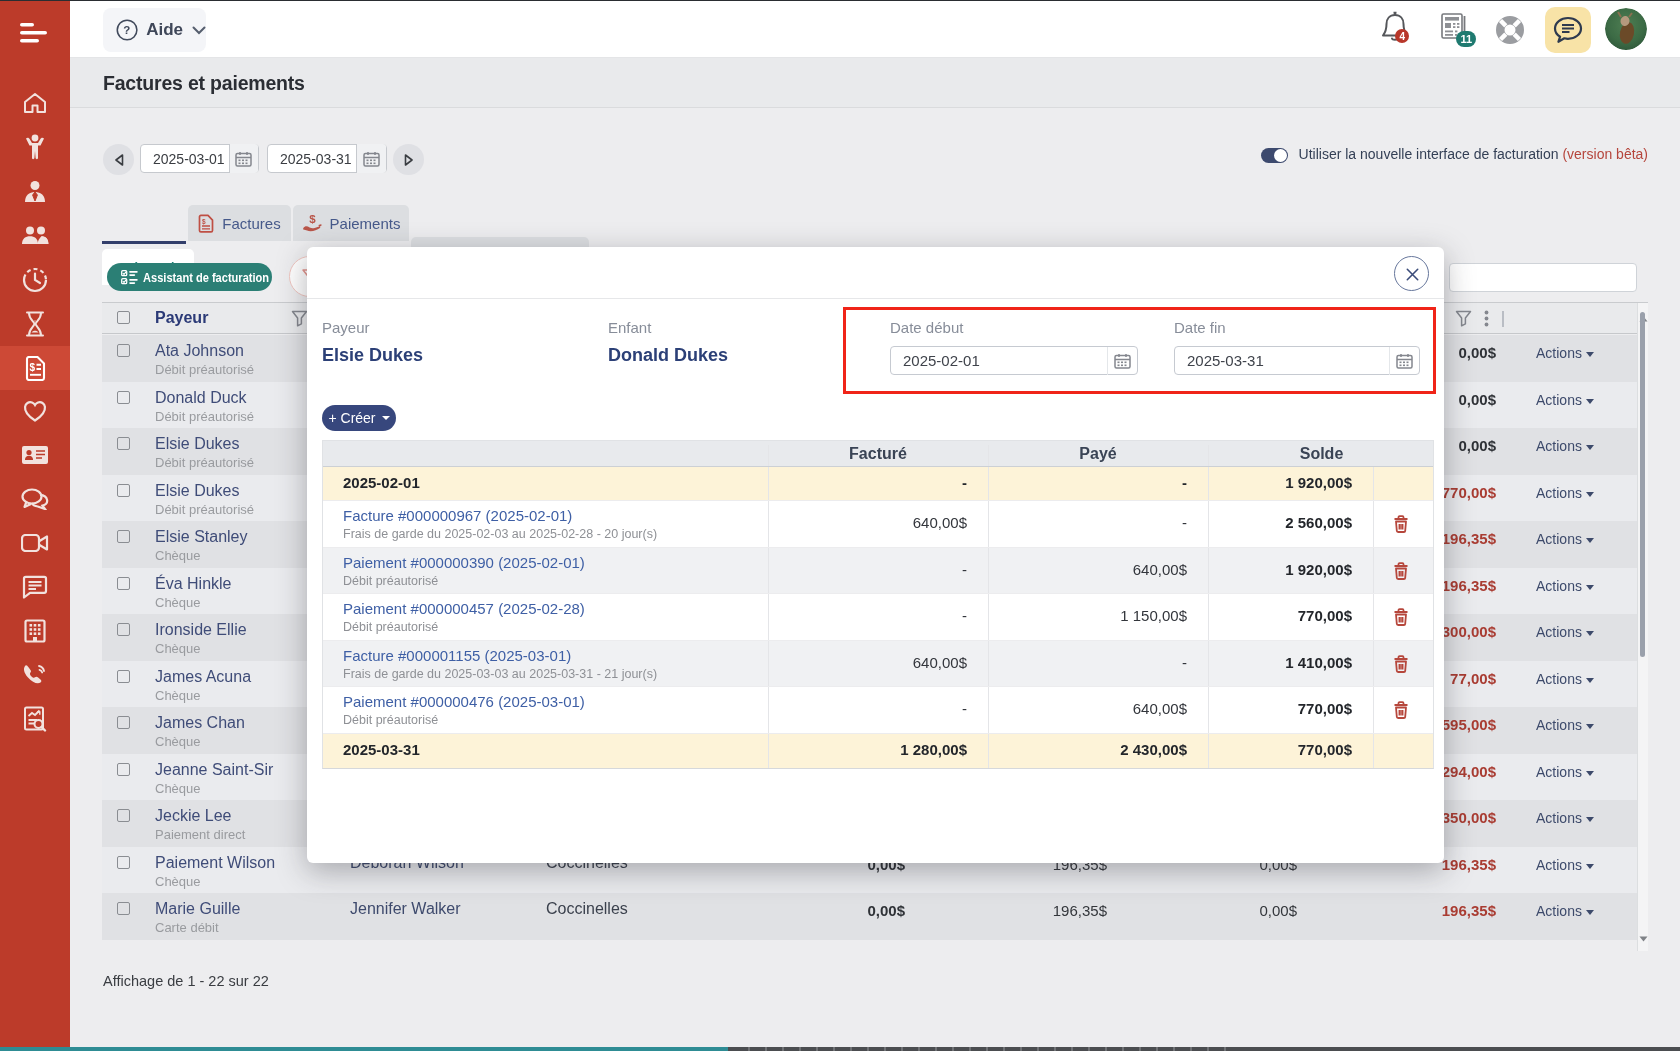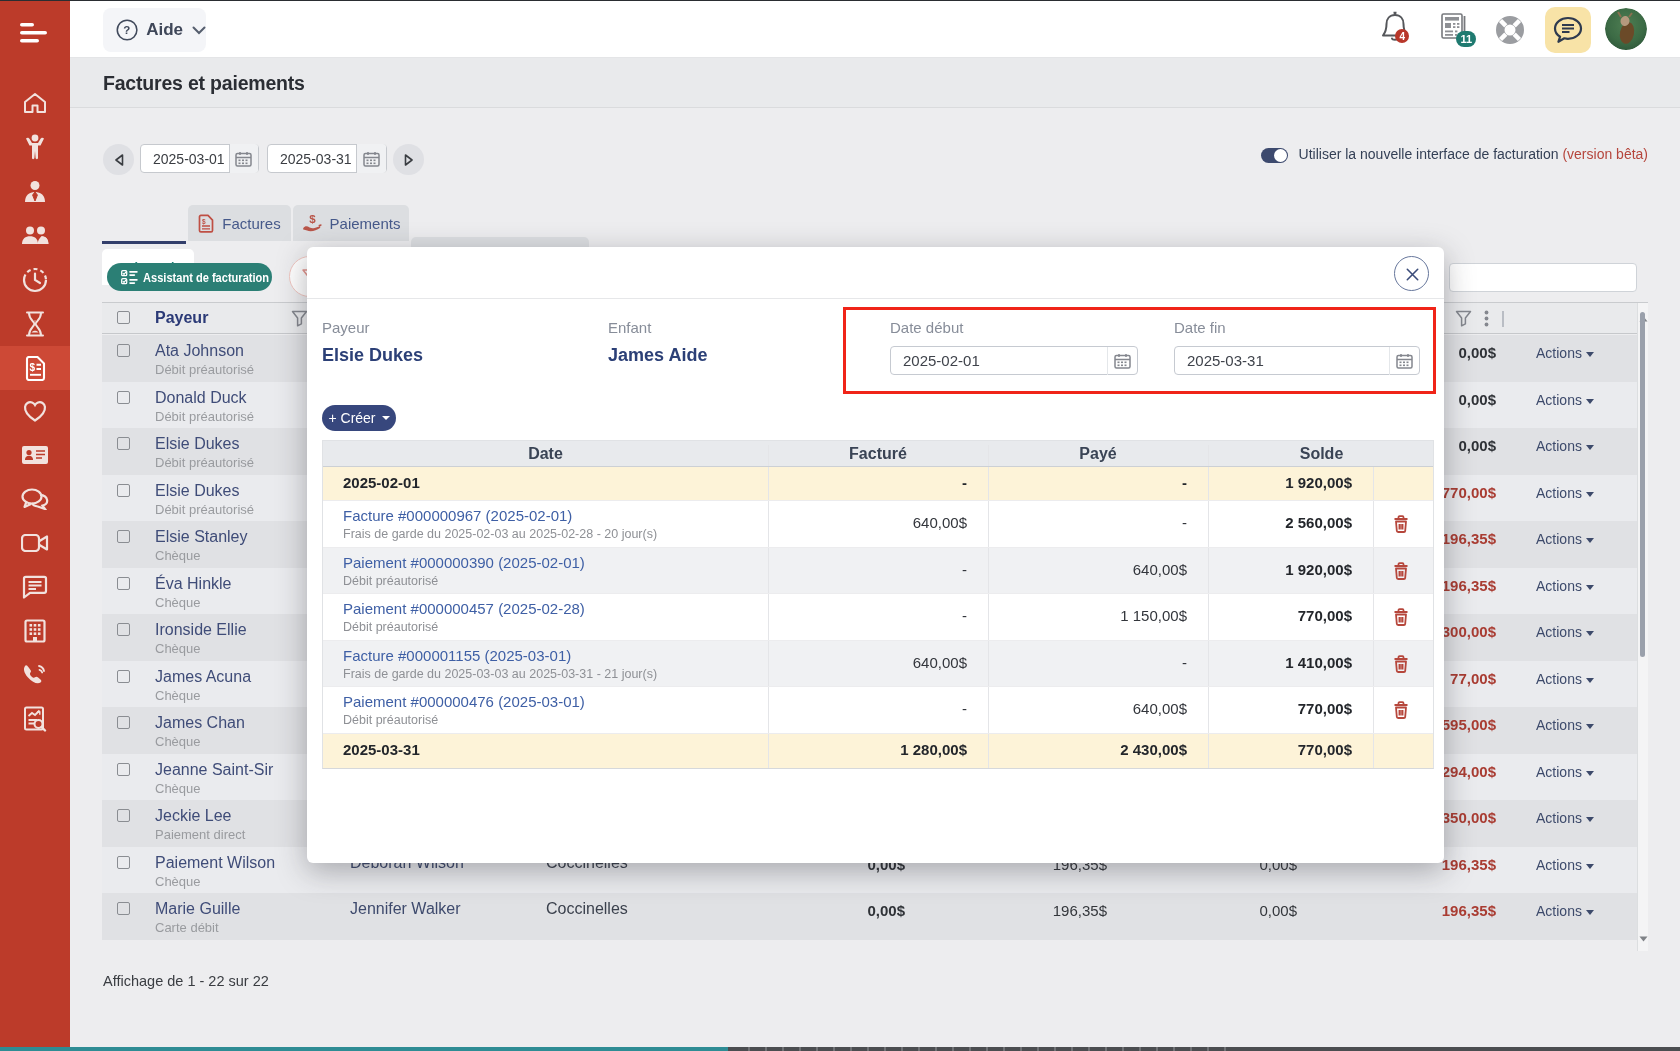--- a/index.html
+++ b/index.html
@@ -555,21 +555,21 @@
   </div>
 
 <div class="abs" id="modal">
   <div id="mclose"><svg width="35" height="35" viewBox="0 0 35 35" xmlns="http://www.w3.org/2000/svg">
         <path d="M12.3 12.3 L22.7 22.7 M22.7 12.3 L12.3 22.7" stroke="#3b4c7a" stroke-width="1.6" stroke-linecap="round"></path>
       </svg></div>
   <div id="mdiv"></div>
   <div class="mlbl" style="left:15px;top:72px;">Payeur</div>
   <div class="mbig" style="left:15px;top:98px;">Elsie Dukes</div>
   <div class="mlbl" style="left:301px;top:72px;">Enfant</div>
-  <div class="mbig" style="left:301px;top:98px;">James Aide</div>
+  <div class="mbig" style="left:301px;top:98px;">Donald Dukes</div>
   <div id="redrect"></div>
   <div class="mlbl" style="left:583px;top:72px;">Date début</div>
   <div class="minput" style="left:583px;width:248px;">
       <div class="mtxt">2025-02-01</div>
       <div class="mcal">
         <svg width="17" height="16" viewBox="0 0 17 16" xmlns="http://www.w3.org/2000/svg">
           <rect x="1" y="2.5" width="15" height="12.5" rx="1.5" fill="none" stroke="#84878e" stroke-width="1.5"></rect>
           <path d="M1 6.5 H16" stroke="#84878e" stroke-width="1.5"></path>
           <path d="M5 1 V4 M12 1 V4" stroke="#84878e" stroke-width="1.5"></path>
           <g fill="#84878e">
@@ -598,21 +598,20 @@
             <rect x="3.5" y="11.5" width="2" height="1.6"></rect>
             <rect x="7" y="11.5" width="2" height="1.6"></rect>
             <rect x="10.5" y="11.5" width="2" height="1.6"></rect>
           </g>
         </svg>
       </div>
     </div>
   <div id="creer">+ Créer <span style="display:inline-block;width:0;height:0;border-left:4px solid transparent;border-right:4px solid transparent;border-top:4px solid #fff;margin-left:6px;"></span></div>
   <div id="mtable">
       <div class="mth">
-  <div style="left:0;width:445px;">Date</div>
   <div style="left:445px;width:220px;">Facturé</div>
   <div style="left:665px;width:220px;">Payé</div>
   <div style="left:885px;width:227px;">Solde</div>
   <div class="vb" style="left:445px;"></div>
         <div class="vb" style="left:665px;"></div>
         <div class="vb" style="left:885px;"></div>
 </div>
 <div class="mrow sumrow">
         <div class="mdate">2025-02-01</div>
         <div class="mval" style="left:445px;width:199px;">-</div>

